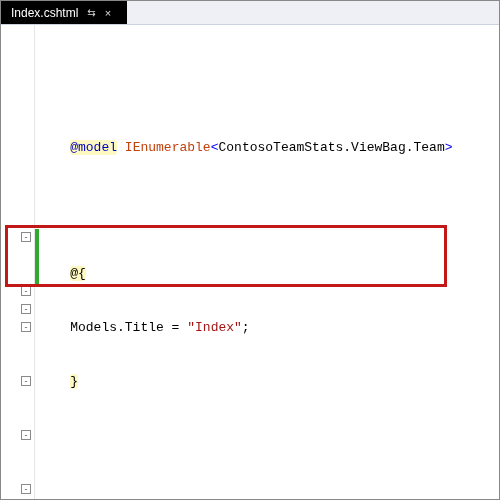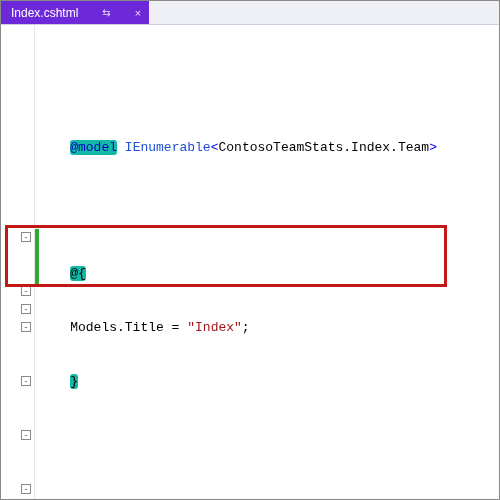--- a/index.html
+++ b/index.html
@@ -13,28 +13,28 @@
     border: 1px solid #888;
   }
   .tab-bar {
     background: #eef0f5;
     height: 24px;
     display: flex;
     align-items: stretch;
     border-bottom: 1px solid #ccd3e0;
   }
   .tab {
-    background: #6d28d9;
+    background: #000000;
     color: #fff;
-    padding: 3px 8px 3px 10px;
+    padding: 3px 16px 3px 10px;
     font-family: "Segoe UI", Arial, sans-serif;
     font-size: 12px;
     display: flex;
     align-items: center;
-    gap: 24px;
+    gap: 9px;
   }
   .tab-pin {
     font-size: 10px;
     opacity: 0.85;
   }
   .tab-close {
     font-size: 11px;
     opacity: 0.85;
     cursor: pointer;
   }
@@ -66,22 +66,22 @@
   }
   .code {
     flex: 1;
     padding: 6px 0 0 0;
     line-height: 18px;
     white-space: pre;
     position: relative;
   }
   .line { height: 18px; padding-left: 4px; }
   .tok-kw   { color: #0000c0; }
-  .tok-type { color: #1d4ed8; }
-  .tok-razor-bg { background: #14b8a6; border-radius: 3px; }
+  .tok-type { color: #c2410c; }
+  .tok-razor-bg { background: #fef9c3; border-radius: 3px; }
   .tok-str  { color: #a31515; }
   .tok-bracket { color: #0000ff; }
 
   .highlight-box {
     position: absolute;
     border: 3px solid #c21818;
     pointer-events: none;
   }
   .green-bar {
     position: absolute;
@@ -110,21 +110,21 @@
     <div class="outline-btn" style="top:351px">-</div>
     <div class="outline-btn" style="top:405px">-</div>
     <div class="outline-btn" style="top:459px">-</div>
   </div>
 
   <div class="code">
     <div class="green-bar" style="top:204px; height:56px;"></div>
     <div class="highlight-box" style="left:-30px; top:200px; width:442px; height:62px;"></div>
 
     
-    <div class="line">    <span class="tok-razor-bg tok-kw">@model</span> <span class="tok-type">IEnumerable</span><span class="tok-bracket">&lt;</span><span>ContosoTeamStats.Index.Team</span><span class="tok-bracket">&gt;</span></div>
+    <div class="line">    <span class="tok-razor-bg tok-kw">@model</span> <span class="tok-type">IEnumerable</span><span class="tok-bracket">&lt;</span><span>ContosoTeamStats.ViewBag.Team</span><span class="tok-bracket">&gt;</span></div>
     <div class="line"> </div>
     
     <div class="line">    <span class="tok-razor-bg">@{</span></div>
     <div class="line"><span>    Models.Title = </span><span class="tok-str">"Index"</span><span>;</span></div>
     <div class="line">    <span class="tok-razor-bg">}</span></div>
     <div class="line"> </div>
     <div class="line"> </div>
     
     
     

